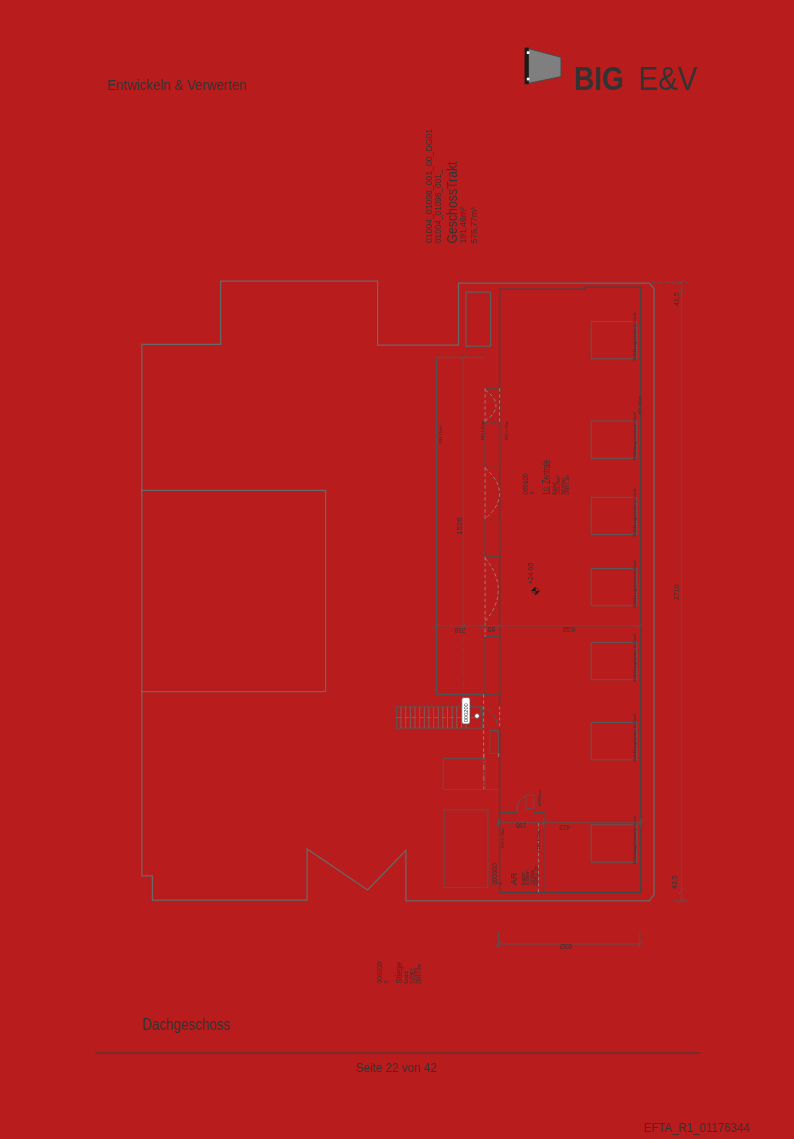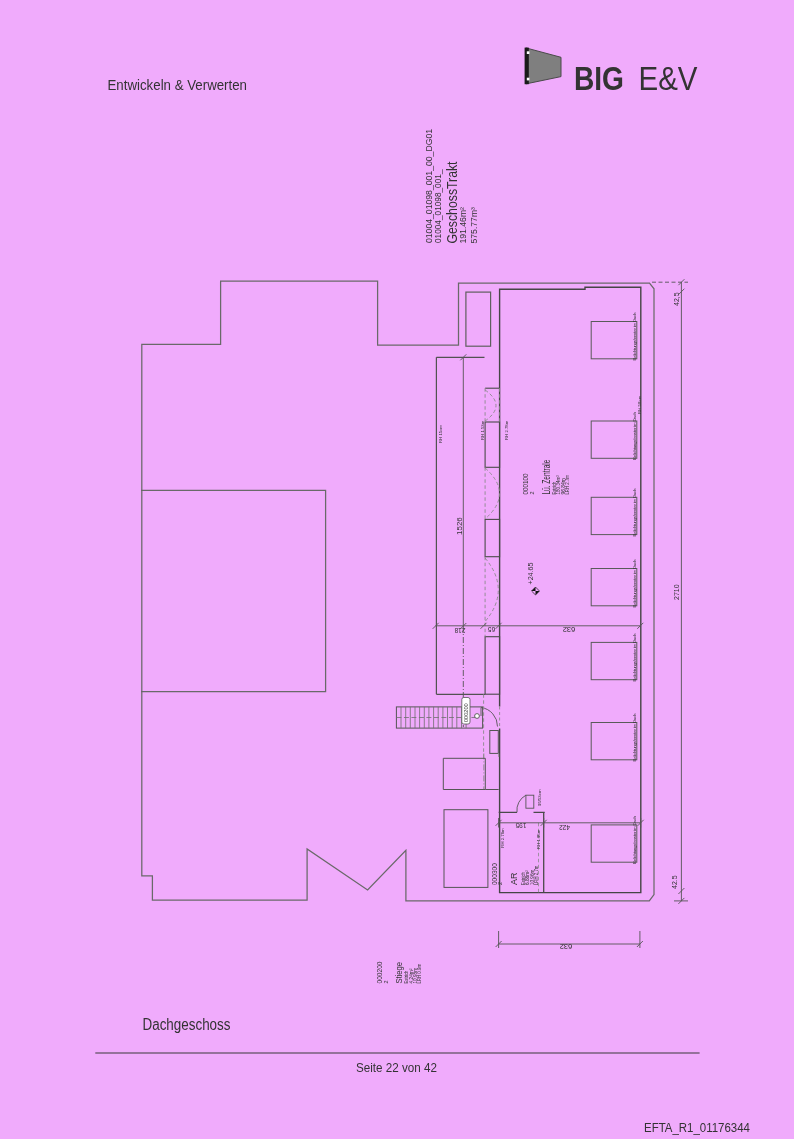--- a/index.html
+++ b/index.html
@@ -1,16 +1,16 @@
 <!DOCTYPE html>
 <html><head>
 <meta charset="utf-8">
 <style>
   html,body{margin:0;padding:0;background:#fff;}
-  #page{position:relative;width:794px;height:1139px;background:#f0abfc;overflow:hidden;
+  #page{position:relative;width:794px;height:1139px;background:#b91c1c;overflow:hidden;
         font-family:"Liberation Sans", sans-serif;filter:blur(0.35px);}
   svg text{font-family:"Liberation Sans", sans-serif;fill:#333;}
 </style>
 </head>
 <body>
 <div id="page">
 <svg width="794" height="1139" viewBox="0 0 794 1139">
 
 <text x="107.5" y="90" font-size="15.5" fill="#8a8a8a" textLength="139.5" lengthAdjust="spacingAndGlyphs">Entwickeln &amp; Verwerten</text>
 

